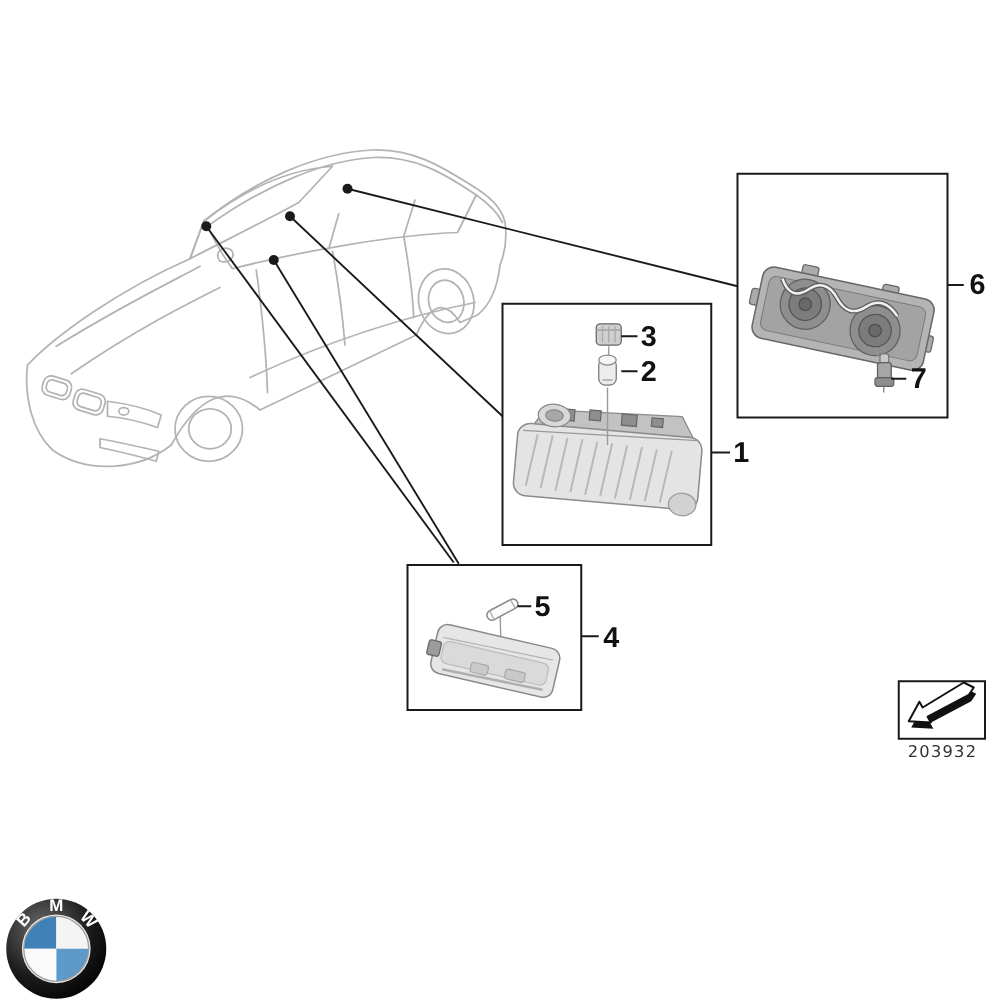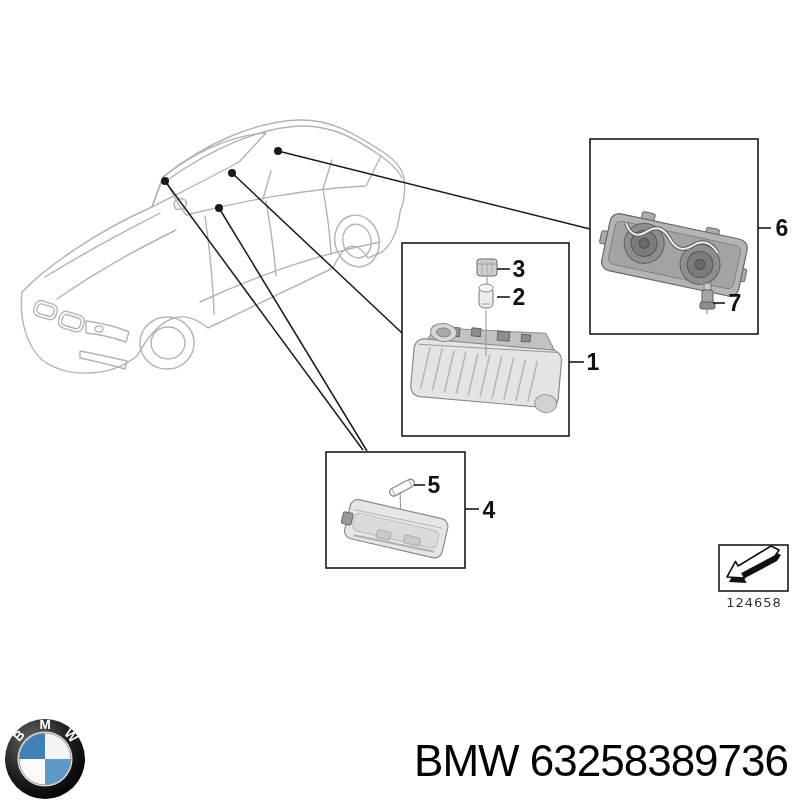--- a/index.html
+++ b/index.html
@@ -187,16 +187,15 @@
   </svg>
 
   <div class="callout" style="left:593px;top:362px">1</div>
   <div class="callout" style="left:519px;top:297px">2</div>
   <div class="callout" style="left:519px;top:269px">3</div>
   <div class="callout" style="left:489px;top:510px">4</div>
   <div class="callout" style="left:434px;top:485px">5</div>
   <div class="callout" style="left:782px;top:228px">6</div>
   <div class="callout" style="left:735px;top:303px">7</div>
 
-  <div class="stamp-number" style="left:754px;top:602px">124658</div>
-
-  <div class="part-number">BMW 63258389736</div>
+  <div class="stamp-number" style="left:754px;top:602px">203932</div>
+
 </div>
 
 </body></html>

